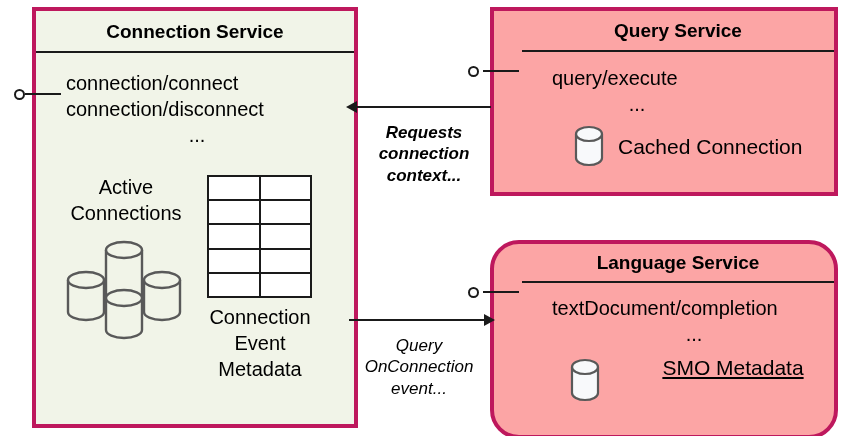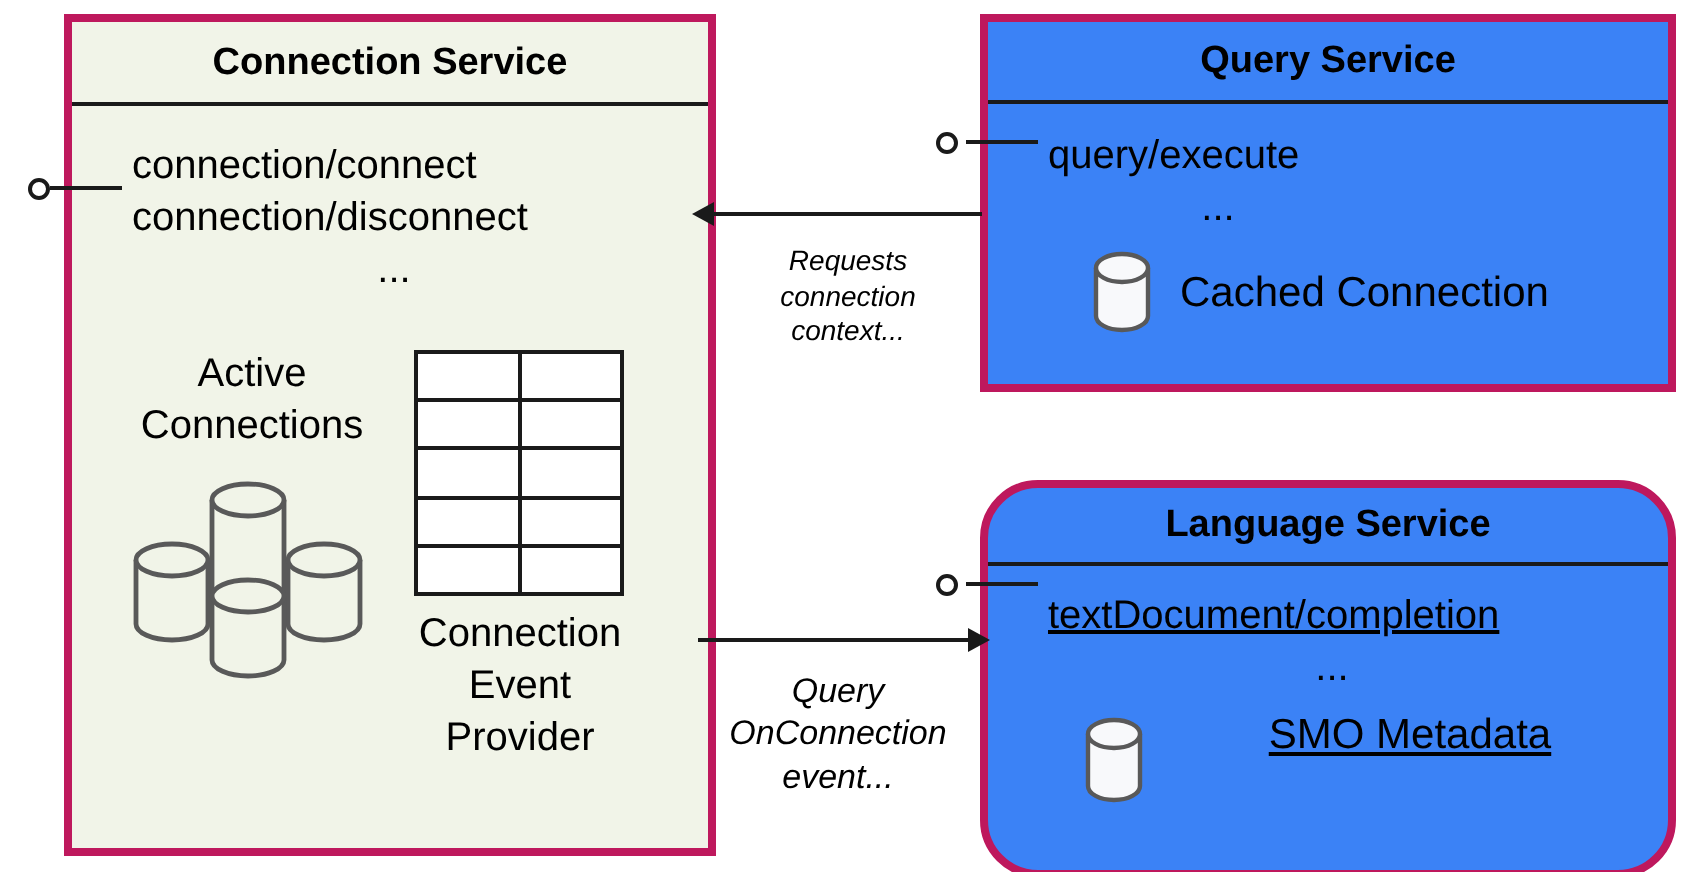--- a/index.html
+++ b/index.html
@@ -21,21 +21,21 @@
 
   
   .component {
     position: absolute;
     box-sizing: border-box;
     border: 4px solid #be185d;
     display: flex;
     flex-direction: column;
   }
   .component.green { background: #f1f4e8; }
-  .component.grey  { background: #3b82f6; }
+  .component.grey  { background: #fca5a5; padding-left: 28px; }
 
   .comp-header {
     box-sizing: border-box;
     border-bottom: 2px solid #1a1a1a;
     text-align: center;
     font-weight: bold;
     color: #000000;
     line-height: 1;
     display: flex;
     align-items: center;
@@ -168,21 +168,21 @@
         </tr>
         <tr>
           <td></td>
           <td></td>
         </tr>
       </tbody>
         </table>
 
       <div class="txt center" style="left:150px; top:252px; width:148px; font-size:20px;">Connection</div>
       <div class="txt center" style="left:150px; top:278px; width:148px; font-size:20px;">Event</div>
-      <div class="txt center" style="left:150px; top:304px; width:148px; font-size:20px;">Provider</div>
+      <div class="txt center" style="left:150px; top:304px; width:148px; font-size:20px;">Metadata</div>
     </div>
   </div>
 
   <div class="hline" style="left:25px; top:93px; width:36px;"></div>
   <div class="lollipop" style="left:14px; top:89px;"></div>
 
   <div class="component grey" style="left:490px; top:7px; width:348px; height:189px;">
     <div class="comp-header" style="height:41px; font-size:19px;">Query Service</div>
     <div class="comp-body">
       <div class="txt" style="left:30px; top:14px; font-size:20px;">query/execute</div>
@@ -199,41 +199,41 @@
       <div class="txt" style="left:96px; top:82px; font-size:21px;">Cached Connection</div>
     </div>
   </div>
 
   <div class="hline" style="left:483px; top:70px; width:36px;"></div>
   <div class="lollipop" style="left:468px; top:66px;"></div>
 
   <div class="component grey" style="left:490px; top:240px; width:348px; height:199px;border-radius:29px;">
     <div class="comp-header" style="height:39px; font-size:19px;">Language Service</div>
     <div class="comp-body">
-      <div class="txt" style="left:30px; top:13px; font-size:20px;text-decoration:underline;">textDocument/completion</div>
+      <div class="txt" style="left:30px; top:13px; font-size:20px;">textDocument/completion</div>
       <div class="txt center" style="left:0px; top:39px; width:344px; font-size:20px;">...</div>
 
       <div class="db-icon" style="left:46px; top:74px;">
         <svg width="34" height="46" viewBox="0 0 34 46">
           <g fill="#f8f9fb" stroke="#595959" stroke-width="2.2">
             <path d="M4,10 L4,36 a13,7 0 0 0 26,0 L30,10"></path>
             <ellipse cx="17" cy="10" rx="13" ry="7"></ellipse>
           </g>
         </svg>
       </div>
       <div class="txt center" style="left:86px; top:72px; width:250px; font-size:21px;text-decoration:underline;">SMO Metadata</div>
     </div>
   </div>
 
   <div class="hline" style="left:483px; top:291px; width:36px;"></div>
   <div class="lollipop" style="left:468px; top:287px;"></div>
 
   <div class="hline" style="left:357px; top:106px; width:134px;"></div>
   <div class="arrowhead left" style="left:346px; top:101px;"></div>
-  <div class="edge-label" style="left:364px; top:122px; width:120px; font-size:14px;">
+  <div class="edge-label" style="left:364px; top:122px; width:120px; font-size:17px;font-weight:bold;">
     <div>Requests</div>
     <div>connection</div>
     <div>context...</div>
   </div>
 
   <div class="hline" style="left:349px; top:319px; width:142px;"></div>
   <div class="arrowhead right" style="left:484px; top:314px;"></div>
   <div class="edge-label" style="left:355px; top:335px; width:128px; font-size:17px;">
     <div>Query</div>
     <div>OnConnection</div>

